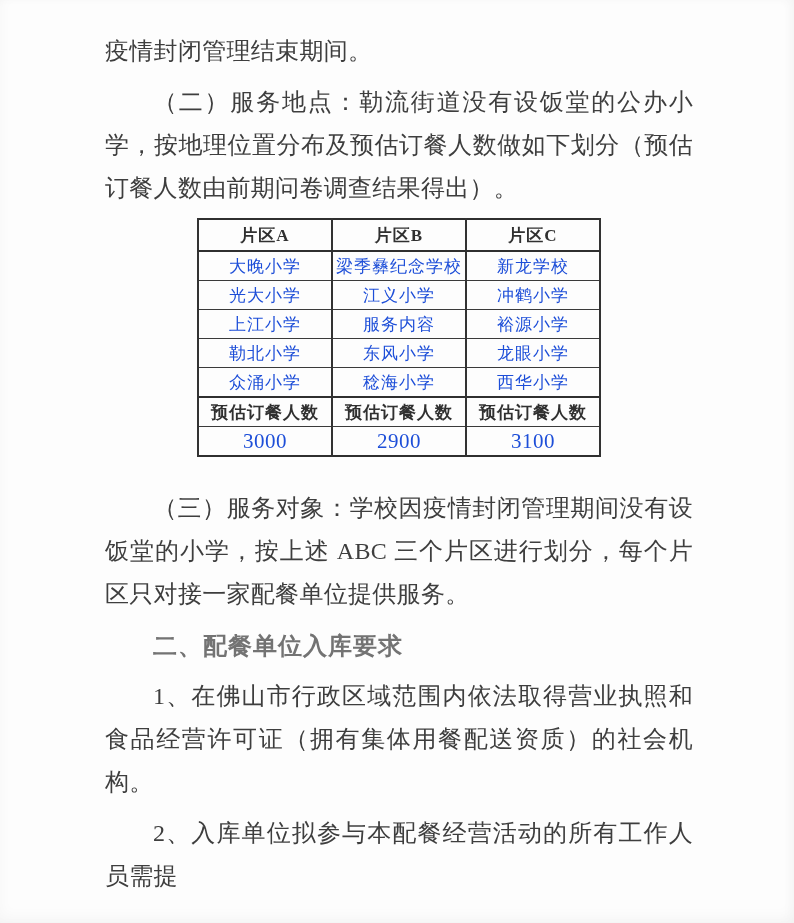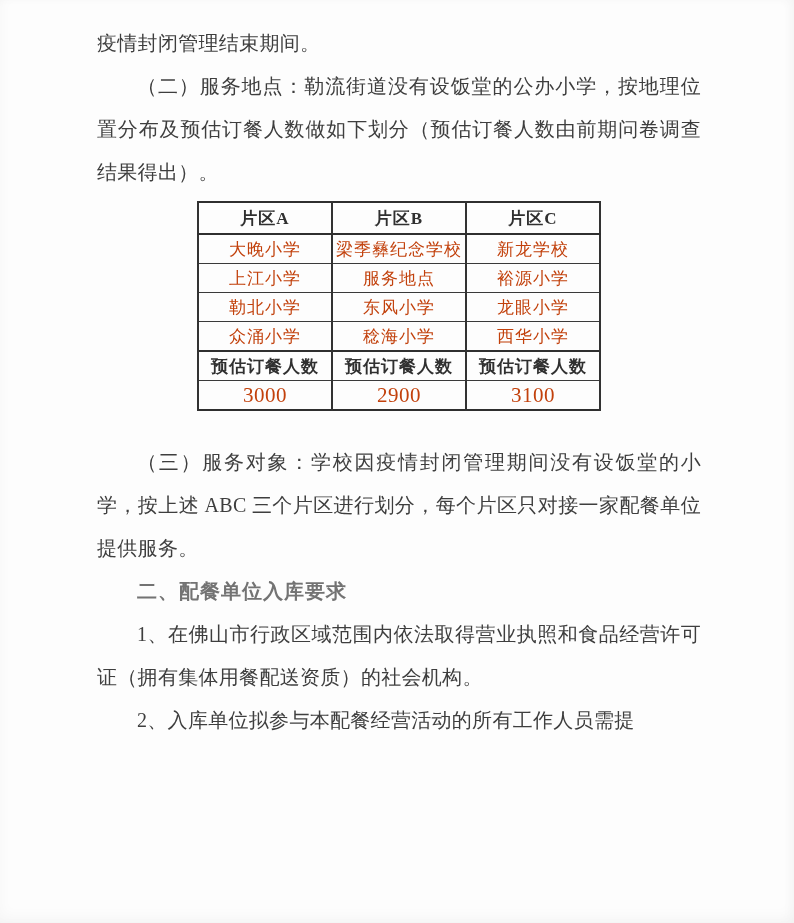--- a/index.html
+++ b/index.html
@@ -20,22 +20,22 @@
     content: "";
     position: absolute;
     inset: 0;
     pointer-events: none;
     box-shadow: inset 0 -6px 14px rgba(0,0,0,0.03), inset -5px 0 10px rgba(0,0,0,0.02);
   }
   .page {
     padding: 22px 93px 0 97px;
   }
   p {
-    margin: 0;
-    font-size: 20px;
+    margin: 8px;
+    font-size: 24px;
     line-height: 43px;
     text-align: justify;
     letter-spacing: 0.3px;
   }
   p.indent { text-indent: 2em; }
   p.after-table { margin-top: 30px; }
   .heading {
     font-weight: bold;
     text-indent: 2em;
     color: #737373;
@@ -53,21 +53,21 @@
   table.district-table td {
     border-top: 1px solid #3a3a3a;
     border-bottom: 1px solid #3a3a3a;
     border-left: 2px solid #323232;
     border-right: 2px solid #323232;
     height: 28px;
     text-align: center;
     vertical-align: middle;
     padding: 0;
     font-size: 17px;
-    color: #c2410c;
+    color: #1d4ed8;
     font-weight: normal;
     letter-spacing: 1px;
   }
   table.district-table thead th {
     font-weight: bold;
     color: #303030;
     height: 30px;
     border-bottom: 2.5px solid #2f2f2f;
   }
   table.district-table tr.est-label-row td {
@@ -98,22 +98,27 @@
         <th>片区C</th>
       </tr>
     </thead>
     <tbody>
       <tr>
         <td>大晚小学</td>
         <td>梁季彝纪念学校</td>
         <td>新龙学校</td>
       </tr>
       <tr>
+        <td>光大小学</td>
+        <td>江义小学</td>
+        <td>冲鹤小学</td>
+      </tr>
+      <tr>
         <td>上江小学</td>
-        <td>服务地点</td>
+        <td>服务内容</td>
         <td>裕源小学</td>
       </tr>
       <tr>
         <td>勒北小学</td>
         <td>东风小学</td>
         <td>龙眼小学</td>
       </tr>
       <tr>
         <td>众涌小学</td>
         <td>稔海小学</td>

